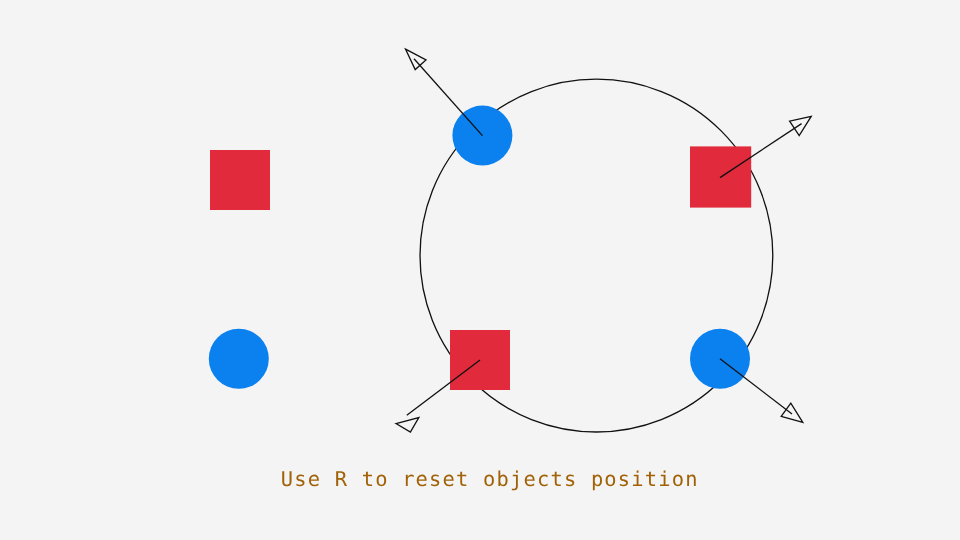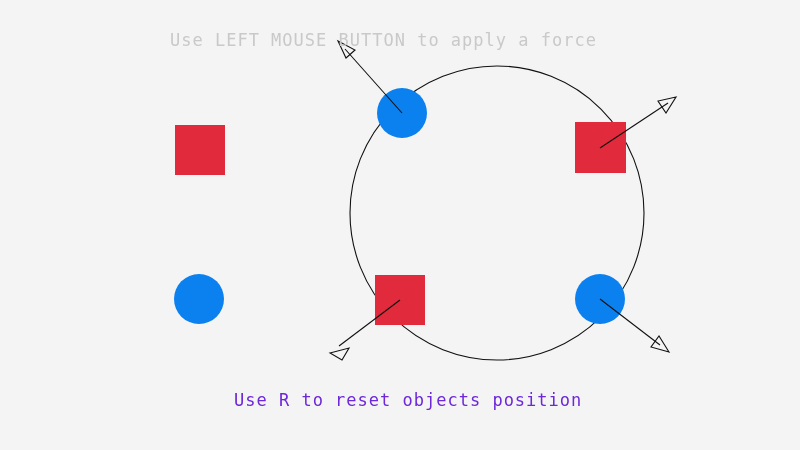--- a/index.html
+++ b/index.html
@@ -37,21 +37,21 @@
   #hint-top {
     left: 170px;
     top: 30px;
     font-size: 17px;
     color: #c9c9c9;
   }
   #hint-bottom {
     left: 234px;
     top: 390px;
     font-size: 17px;
-    color: #6d28d9;
+    color: #a16207;
   }
 </style>
 </head>
 <body>
 
 <div id="stage">
 
   <svg id="scene" viewBox="0 0 800 450" xmlns="http://www.w3.org/2000/svg">
 
     <circle cx="497" cy="213" r="147" fill="none" stroke="#111111" stroke-width="1.1"></circle>
@@ -83,17 +83,16 @@
       <polygon points="330,353 349,348 342,360" fill="none" stroke="#111111" stroke-width="1.1"></polygon>
     </g>
 
     <g>
       <line x1="600" y1="299" x2="660" y2="345" stroke="#111111" stroke-width="1.1"></line>
       <polygon points="669,352 651,347 659,336" fill="none" stroke="#111111" stroke-width="1.1"></polygon>
     </g>
 
   </svg>
 
-  <div class="hint" id="hint-top">Use LEFT MOUSE BUTTON to apply a force</div>
 
   <div class="hint" id="hint-bottom">Use R to reset objects position</div>
 
 </div>
 
 </body></html>

